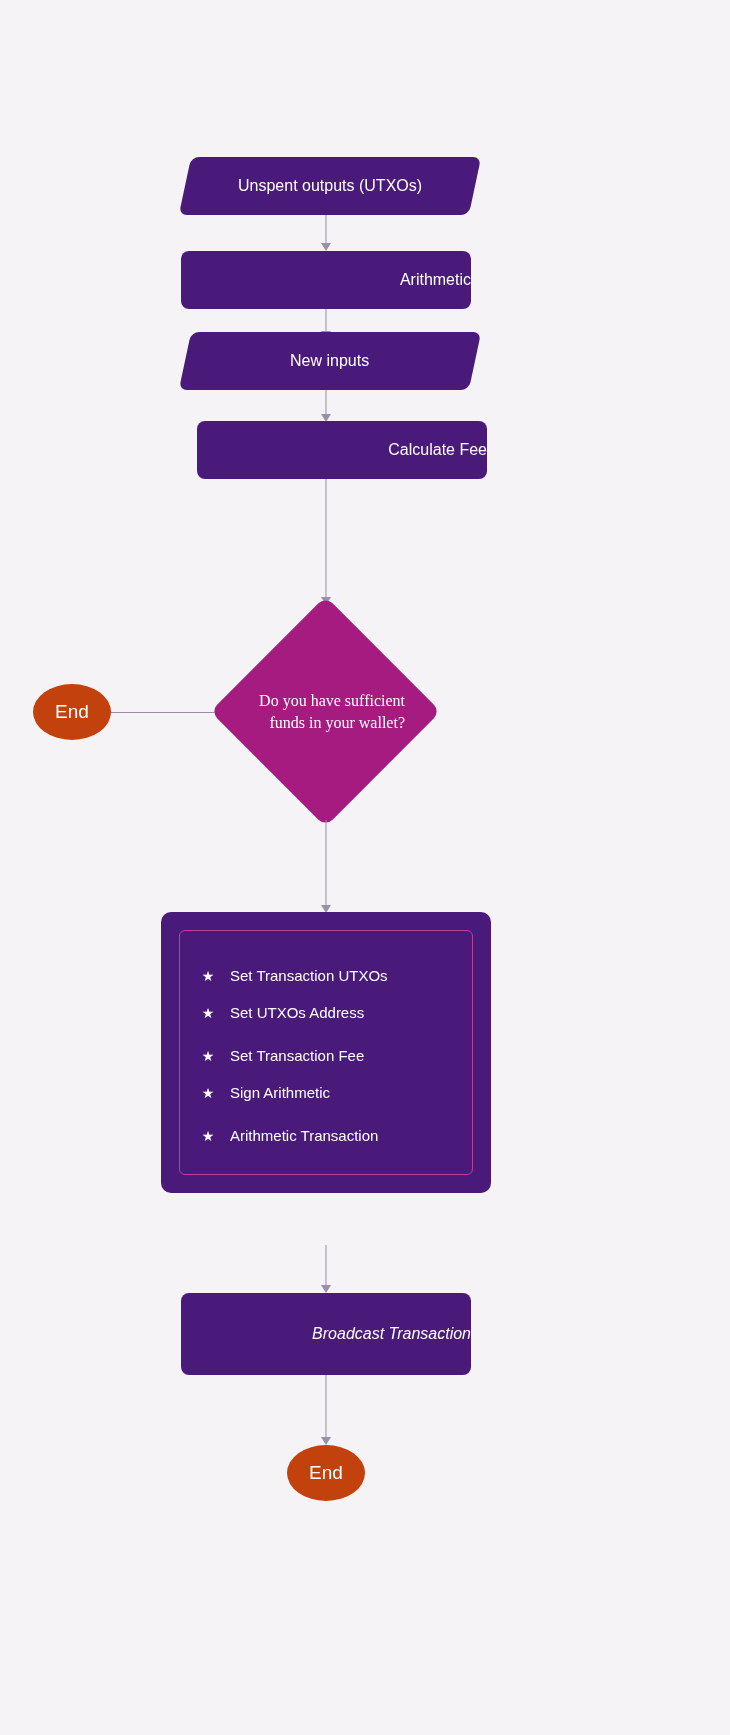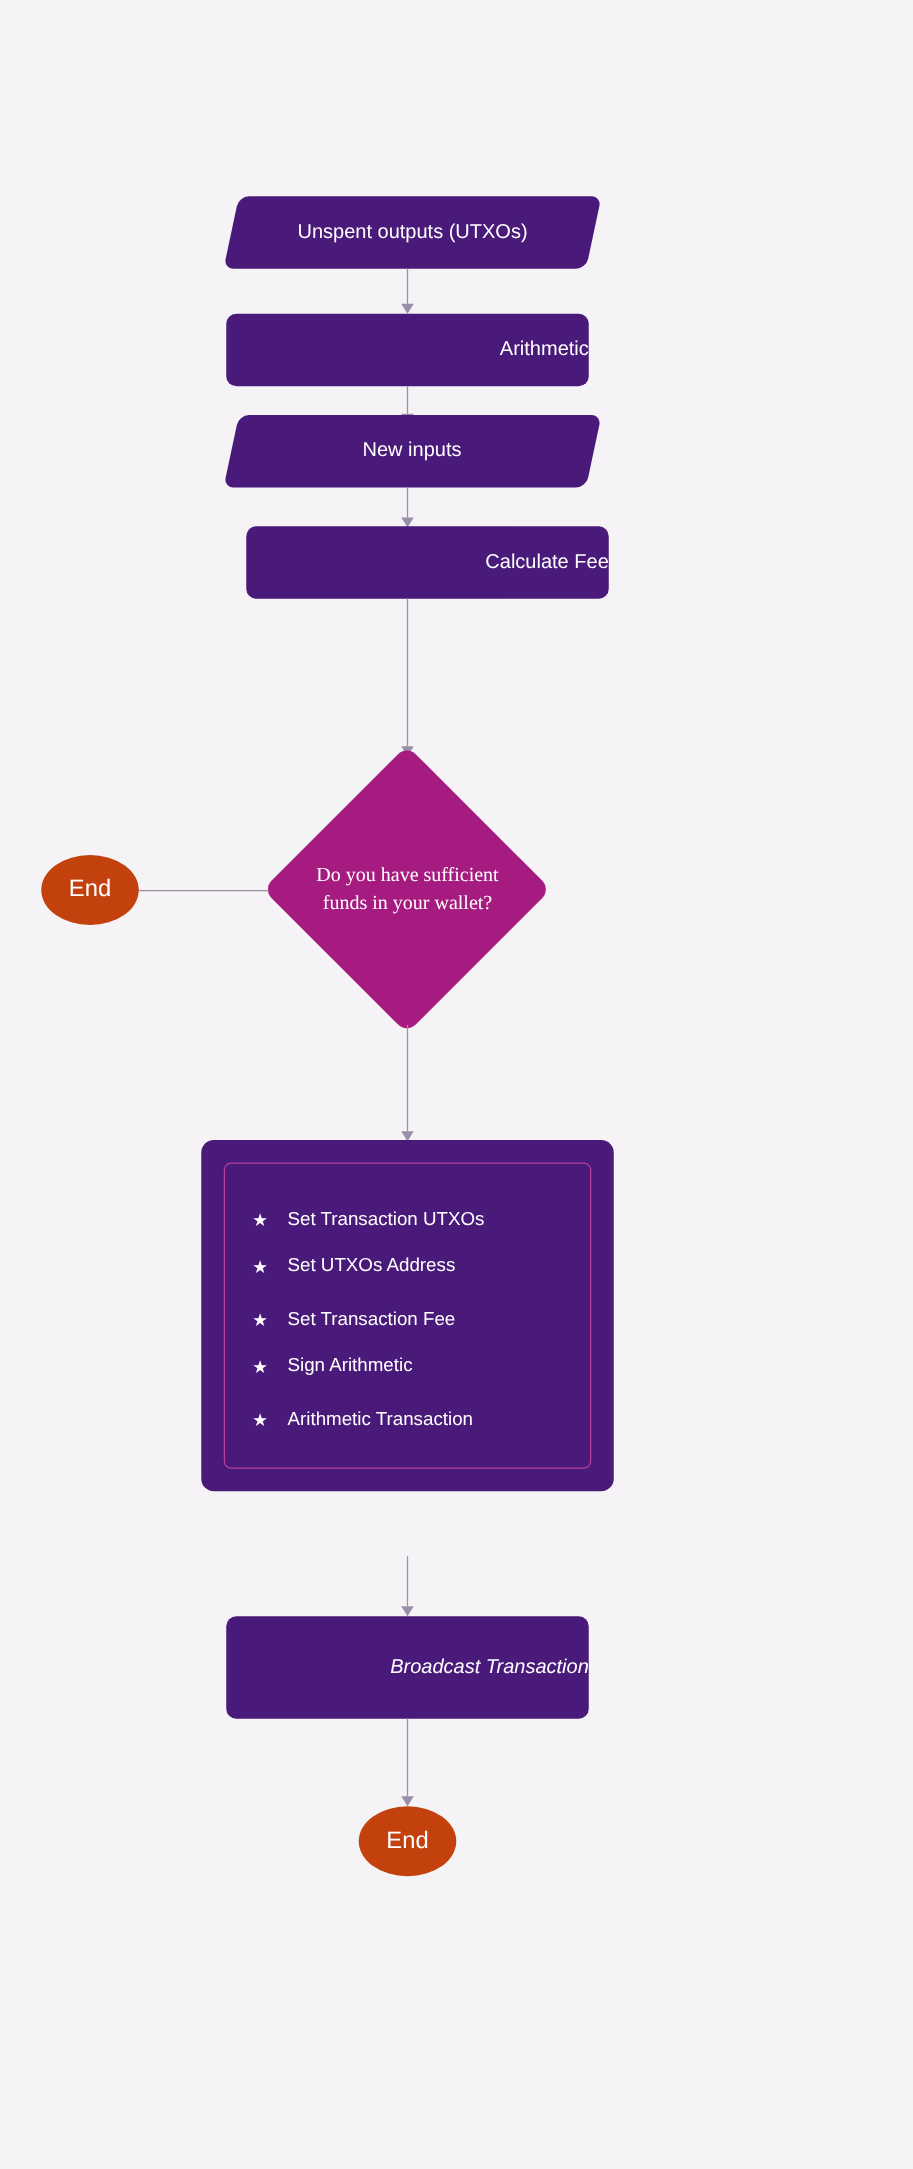--- a/index.html
+++ b/index.html
@@ -60,20 +60,21 @@
     top: 33px;
     left: 33px;
   }
   .diamond-text {
     position: relative;
     z-index: 2;
     font-family: Georgia, 'Times New Roman', serif;
     font-size: 16px;
     line-height: 1.35;
     padding: 0 36px;
+    text-align: right;
   }
   
   .endnode {
     background: #c2410c;
     border-radius: 50%;
     font-size: 19px;
   }
   
   .bigbox {
     background: #4a1a7a;

